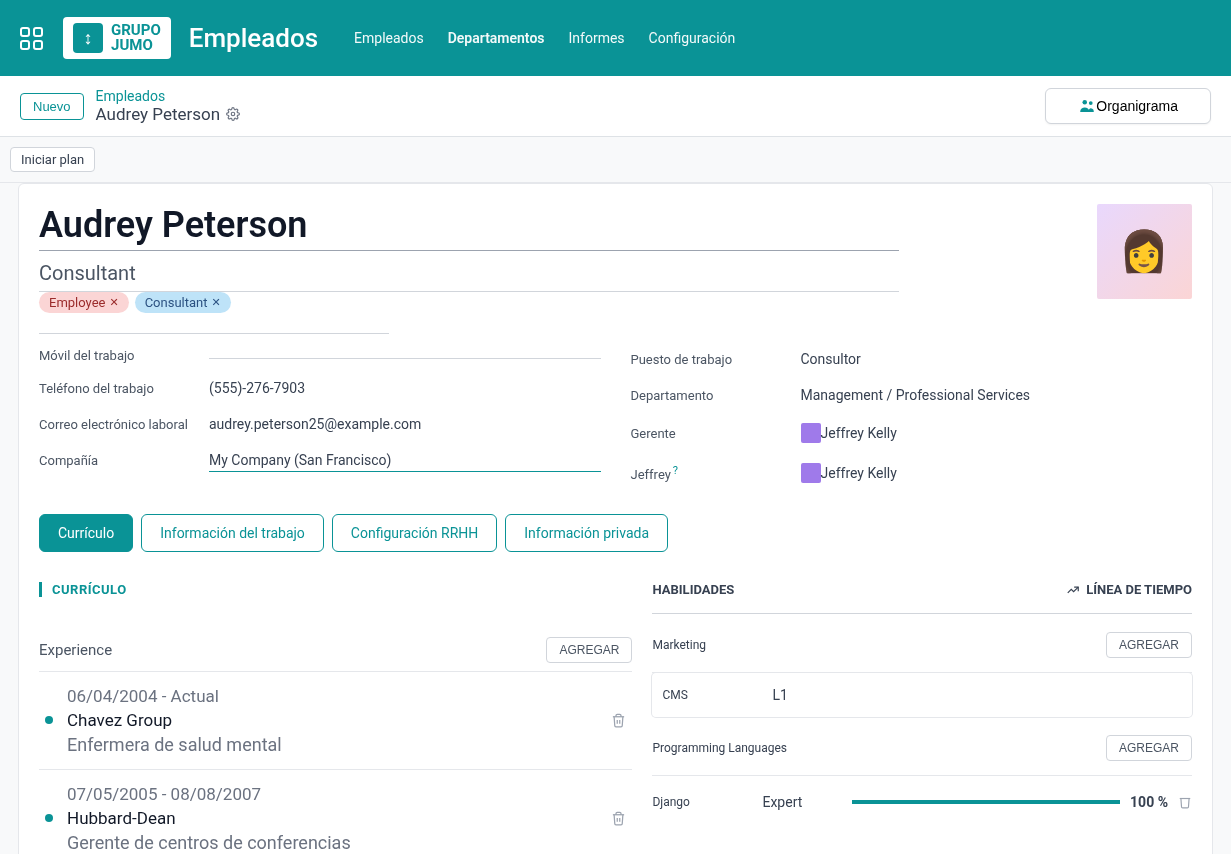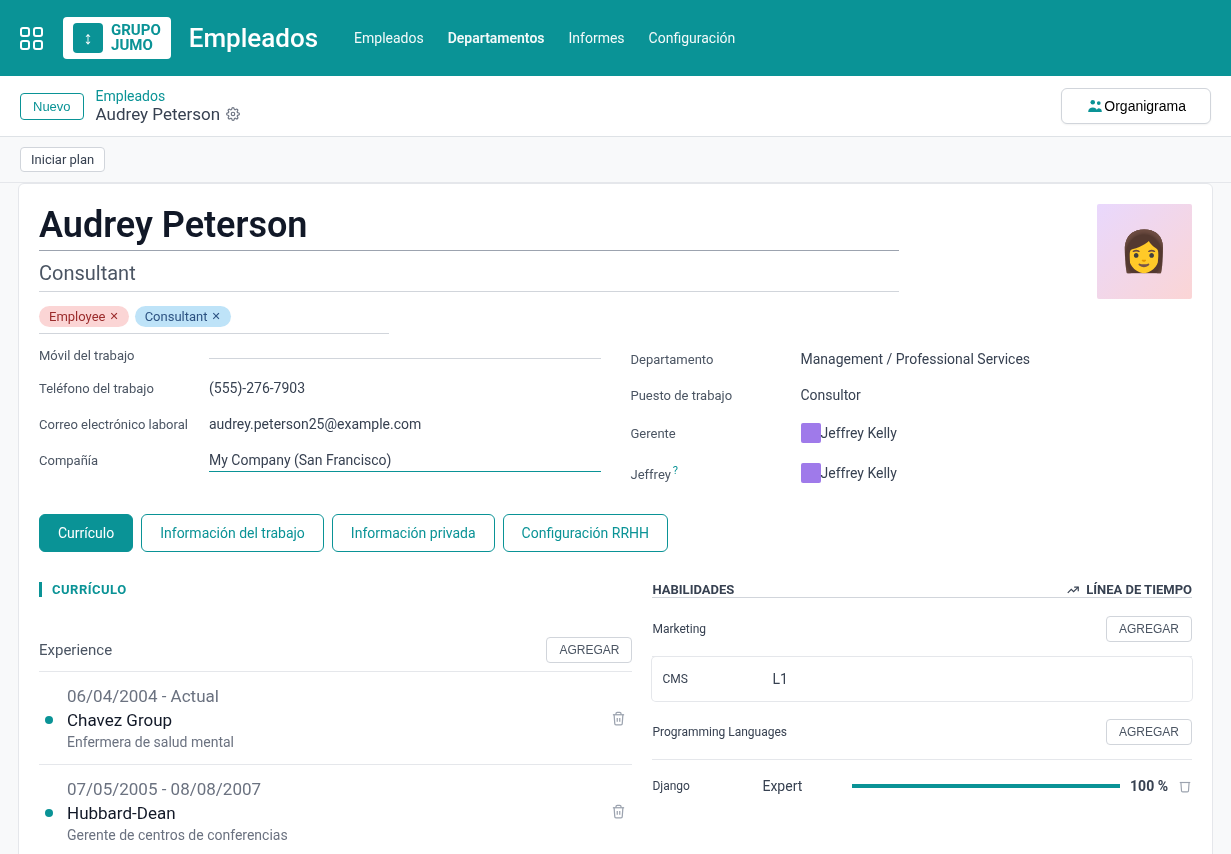--- a/index.html
+++ b/index.html
@@ -14,30 +14,30 @@
 .nav-links { display: flex; gap: 24px; }
 .nav-links a { color: #fff; text-decoration: none; font-size: 14px; opacity: .95; }
 .nav-links a.active { font-weight: 600; }
 .toolbar { background: #fff; border-bottom: 1px solid #dee2e6; display: flex; align-items: center; padding: 12px 20px; gap: 12px; }
 .btn-outline-new { background: #fff; color: #0a9396; border: 1px solid #0a9396; border-radius: 4px; padding: 5px 12px; font-size: 13px; cursor: pointer; }
 .breadcrumb-wrap { display: flex; flex-direction: column; }
 .breadcrumb-wrap a { color: #0a9396; text-decoration: none; font-size: 14px; }
 .breadcrumb-wrap .current { color: #374151; font-size: 17px; display: flex; align-items: center; gap: 6px; }
 .gear { width: 14px; height: 14px; display: inline-block; }
 .spacer { flex: 1; }
-.btn-org { background: #fff; border: 1px solid #d1d5db; border-radius: 6px; padding: 8px 24px; font-size: 14px; display: flex; align-items: center; gap: 0; cursor: pointer; box-shadow: 0 1px 2px rgba(0,0,0,.05); }
+.btn-org { background: #fff; border: 1px solid #d1d5db; border-radius: 6px; padding: 8px 32px; font-size: 14px; display: flex; align-items: center; gap: 0; cursor: pointer; box-shadow: 0 1px 2px rgba(0,0,0,.05); }
 .org-icon { color: #0a9396; }
-.statusbar { padding: 10px 20px; border-bottom: 1px solid #e5e7eb; background: #f8f9fa; }
+.statusbar { padding: 10px 10px; border-bottom: 1px solid #e5e7eb; background: #f8f9fa; }
 .status-chip { display: inline-block; background: #fff; border: 1px solid #d1d5db; border-radius: 4px; padding: 4px 10px; font-size: 13px; cursor: pointer; }
 .main { background: #fff; margin: 0 18px; border-radius: 6px 6px 0 0; border: 1px solid #e5e7eb; padding: 20px 20px 0 20px; }
 .header-row { display: flex; gap: 20px; }
 .header-left { flex: 1; }
 .emp-name { font-size: 36px; font-weight: 600; color: #111827; border-bottom: 1px solid #9ca3af; padding-bottom: 4px; width: 100%; display: block; max-width: 860px; }
 .emp-role { font-size: 20px; color: #4b5563; margin-top: 10px; border-bottom: 1px solid #d1d5db; padding-bottom: 6px; max-width: 860px; }
-.tags-row { display: flex; gap: 6px; margin-top: 14px; border-bottom: 1px solid #d1d5db; padding-bottom: 6px; max-width: 350px; }
+.tags-row { display: flex; gap: 6px; border-bottom: 1px solid #d1d5db; padding-bottom: 20px; max-width: 350px; }
 .tag { border-radius: 12px; padding: 3px 10px; font-size: 13px; display: flex; align-items: center; gap: 4px; }
 .tag-pink { background: #fbd5d5; color: #9b2c2c; }
 .tag-blue { background: #bee3f8; color: #2c5282; }
 .tag .x { font-size: 11px; cursor: pointer; }
 .avatar { width: 95px; height: 95px; background: linear-gradient(135deg,#e9d8fd,#fbd5d5); border-radius: 2px; margin-left: auto; display:flex; align-items:center; justify-content:center; font-size:40px; }
 .fields { display: flex; gap: 30px; margin-top: 14px; }
 .col { flex: 1; }
 .field { display: flex; align-items: center; margin-bottom: 14px; }
 .field-label { width: 170px; font-size: 13px; color: #4b5563; }
 .field-value { flex: 1; font-size: 14px; color: #374151; padding: 3px 0; }
@@ -53,23 +53,23 @@
 .left-col { flex: 1.1; }
 .right-col { flex: 1; }
 .section-title { color: #0a9396; font-weight: 700; font-size: 13px; border-left: 3px solid #0a9396; padding-left: 10px; letter-spacing: .5px; }
 .exp-header { display: flex; align-items: center; margin-top: 40px; margin-bottom: 8px; }
 .exp-header .title { font-size: 15px; color: #4b5563; }
 .btn-add { background: #fff; border: 1px solid #d1d5db; border-radius: 4px; padding: 5px 12px; font-size: 12px; cursor: pointer; color:#4b5563; }
 .timeline-item { display: flex; gap: 14px; padding: 14px 6px; border-top: 1px solid #e5e7eb; position: relative; }
 .dot { width: 8px; height: 8px; background: #0a9396; border-radius: 50%; margin-top: 30px; flex-shrink: 0; }
 .ti-date { font-size: 17px; color: #6b7280; }
 .ti-company { font-size: 17px; color: #111827; margin-top: 4px; }
-.ti-role { font-size: 14px; color: #6b7280; margin-top: 4px; }
+.ti-role { font-size: 18px; color: #6b7280; margin-top: 4px; }
 .trash { color: #9ca3af; cursor: pointer; margin-left: auto; align-self: center; }
-.skills-header { display: flex; align-items: center; border-bottom: 1px solid #d1d5db; padding-bottom: 0; }
+.skills-header { display: flex; align-items: center; border-bottom: 1px solid #d1d5db; padding-bottom: 16px; }
 .skills-header .l { font-weight: 700; font-size: 13px; color: #374151; }
 .skills-header .r { font-weight: 700; font-size: 13px; color: #374151; display: flex; align-items: center; gap: 6px; }
 .skill-group { display: flex; align-items: center; padding: 18px 0 14px 0; border-bottom: 1px solid #e5e7eb; }
 .skill-name { flex: 0 0 110px; font-size: 12px; }
 .skill-level { flex: 0 0 90px; font-size: 14px; }
 .skill-bar-wrap { flex: 1; display: flex; align-items: center; gap: 10px; }
 .bar { flex: 1; height: 4px; background: #e5e7eb; position: relative; }
 .bar-fill { height: 4px; background: #0a9396; }
 .pct { font-weight: 700; font-size: 14px; white-space: nowrap; }
 svg { display: block; }
@@ -161,26 +161,26 @@
         <div class="field-label">Correo electrónico laboral</div>
         <div class="field-value">audrey.peterson25@example.com</div>
       </div>
       <div class="field">
         <div class="field-label">Compañía</div>
         <div class="field-value input-look-teal">My Company (San Francisco)</div>
       </div>
     </div>
     <div class="col">
       <div class="field">
+        <div class="field-label">Puesto de trabajo</div>
+        <div class="field-value">Consultor</div>
+      </div>
+      <div class="field">
         <div class="field-label">Departamento</div>
         <div class="field-value">Management / Professional Services</div>
-      </div>
-      <div class="field">
-        <div class="field-label">Puesto de trabajo</div>
-        <div class="field-value">Consultor</div>
       </div>
       <div class="field">
         <div class="field-label">Gerente</div>
         <div class="field-value person-chip">
           <span class="person-avatar"></span>
           <span>Jeffrey Kelly</span>
         </div>
       </div>
       <div class="field">
         <div class="field-label">
@@ -190,22 +190,22 @@
           <span class="person-avatar"></span>
           <span>Jeffrey Kelly</span>
         </div>
       </div>
     </div>
   </div>
 
   <div class="tabs">
     <div class="tab active">Currículo</div>
     <div class="tab">Información del trabajo</div>
+    <div class="tab">Configuración RRHH</div>
     <div class="tab">Información privada</div>
-    <div class="tab">Configuración RRHH</div>
   </div>
 
   <div class="content-cols">
     <div class="left-col">
       <div class="section-title">CURRÍCULO</div>
       <div class="exp-header">
         <span class="title">Experience</span>
         <div class="spacer"></div>
         <button class="btn-add">AGREGAR</button>
       </div>

